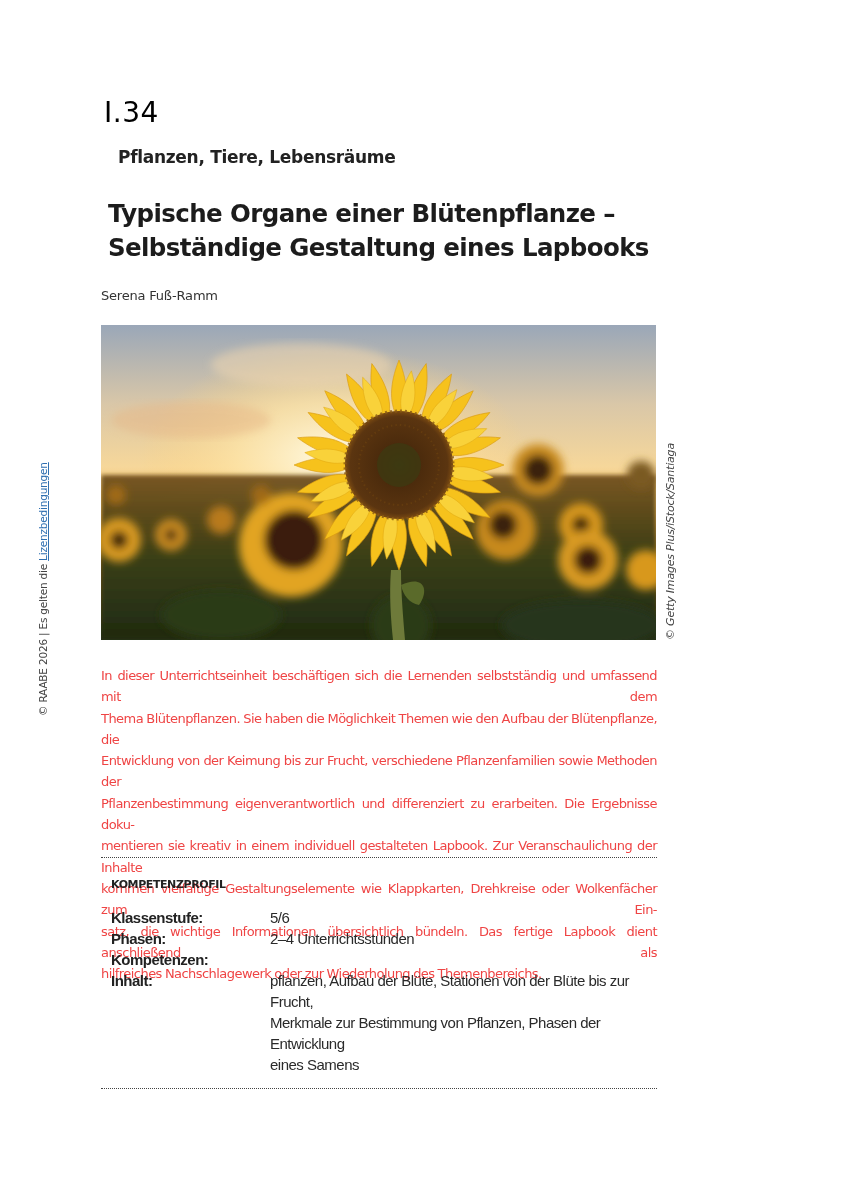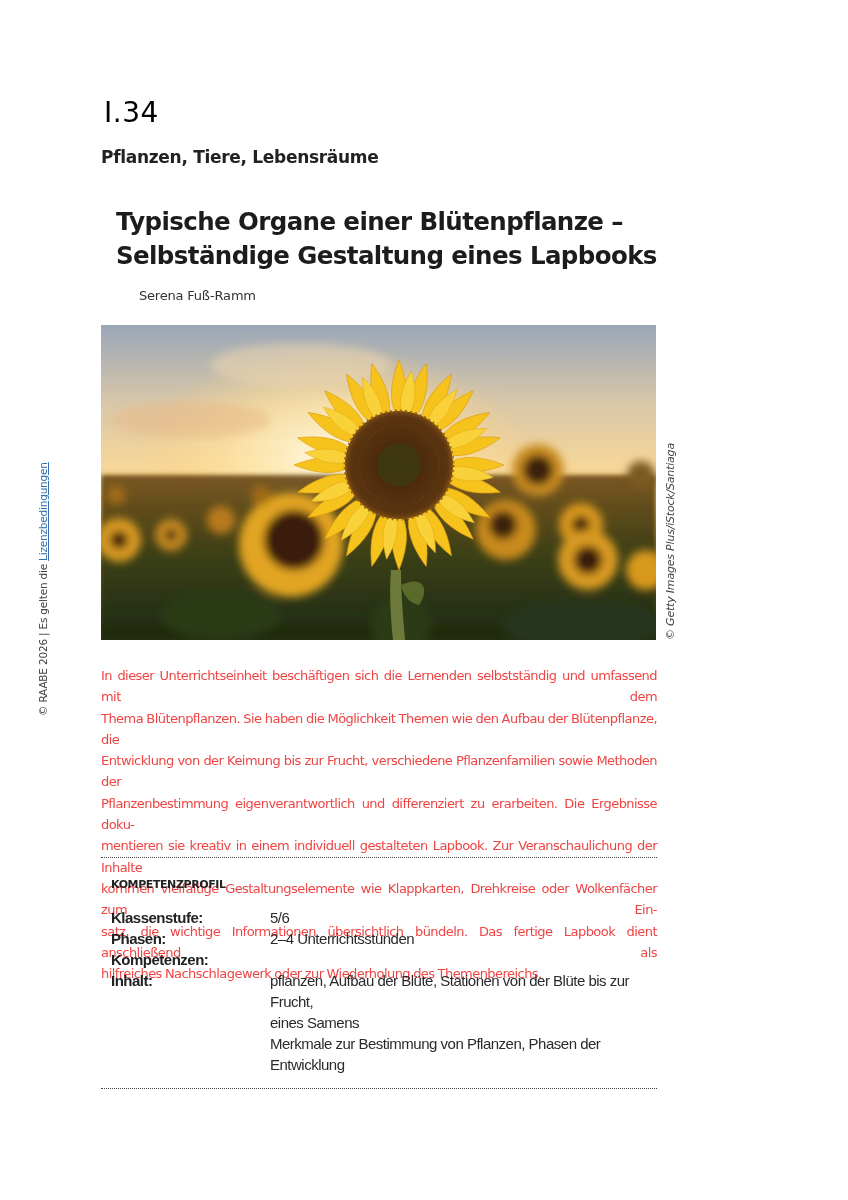--- a/index.html
+++ b/index.html
@@ -8,34 +8,34 @@
       background: #ffffff; color: #1f1f1f;
       font-family: "Liberation Sans", "DejaVu Sans", sans-serif;
       overflow: hidden;
     }
     .unit-number {
       position: absolute; left: 104px; top: 96px;
       font-size: 28px; color: #000000; letter-spacing: 0.5px;
       font-family: "DejaVu Sans", sans-serif; font-weight: normal;
     }
     .category {
-      position: absolute; left: 101px; top: 147px;
+      position: absolute; left: 118px; top: 147px;
       font-size: 17px; font-weight: bold; color: #222;
       font-family: "DejaVu Sans", sans-serif; letter-spacing: -0.3px;
     }
     .title {
       position: absolute; left: 100px; top: 189px; width: 560px;
       font-size: 24.5px; font-weight: bold; color: #1c1c1c; line-height: 34px;
       font-family: "DejaVu Sans", sans-serif; letter-spacing: -0.6px;
     }
     .title span { display: block; }
     .author {
       position: absolute; left: 101px; top: 288px;
       font-size: 13px; color: #333;
-      font-family: "DejaVu Sans", sans-serif; letter-spacing: -0.2px; margin-left: 38px;
+      font-family: "DejaVu Sans", sans-serif; letter-spacing: -0.2px;
     }
     .photo {
       position: absolute; left: 101px; top: 325px; width: 555px; height: 315px;
       overflow: hidden; background: #2c3317;
     }
     .photo svg { display: block; }
     .photo-credit {
       position: absolute; left: 664px; top: 640px;
       transform-origin: 0 0; transform: rotate(-90deg);
       font-size: 11px; font-style: italic; color: #444; white-space: nowrap;
@@ -73,21 +73,21 @@
     }
     .kp-row { display: flex; }
     .kp-label { width: 159px; font-weight: bold; color: #222; flex-shrink: 0; }
     .kp-value span { display: block; }
   </style>
 </head>
 <body>
 
 <div class="unit-number">I.34</div>
 <div class="category">Pflanzen, Tiere, Lebensräume</div>
-<h1 class="title" style="margin:16px;">
+<h1 class="title" style="margin:8px;">
   <span>Typische Organe einer Blütenpflanze –</span>
   <span>Selbständige Gestaltung eines Lapbooks</span>
 </h1>
 <div class="author">Serena Fuß-Ramm</div>
 
 <div class="photo">
   <svg width="555" height="315" viewBox="0 0 555 315">
     <defs>
       <linearGradient id="sky" x1="0" y1="0" x2="0" y2="1">
         <stop offset="0" stop-color="#9aa7b8"></stop>
@@ -238,19 +238,19 @@
       <span>2–4 Unterrichtsstunden</span>
     </div>
   </div>
   <div class="kp-row">
     <div class="kp-label">Kompetenzen:</div>
   </div>
   <div class="kp-row">
     <div class="kp-label">Inhalt:</div>
     <div class="kp-value">
       <span>pflanzen, Aufbau der Blüte, Stationen von der Blüte bis zur Frucht,</span>
+      <span>Merkmale zur Bestimmung von Pflanzen, Phasen der Entwicklung</span>
       <span>eines Samens</span>
-      <span>Merkmale zur Bestimmung von Pflanzen, Phasen der Entwicklung</span>
     </div>
   </div>
 </div>
 
 <div class="dotted" style="top:1088px;"></div>
 
 </body></html>

